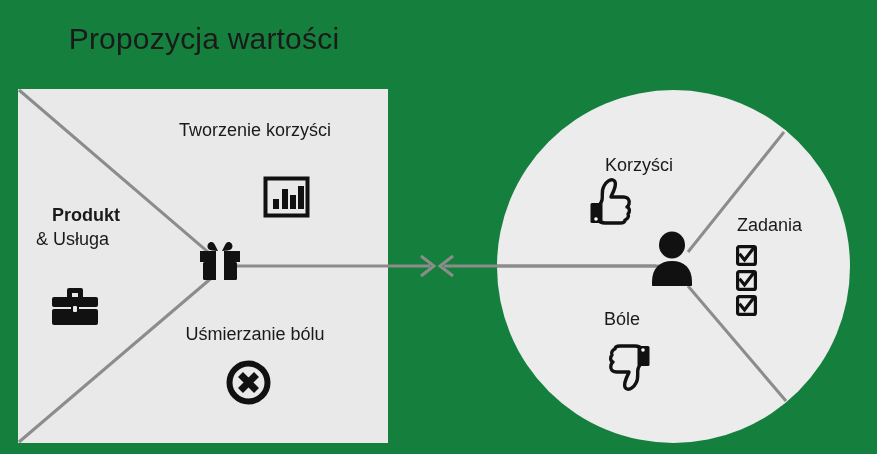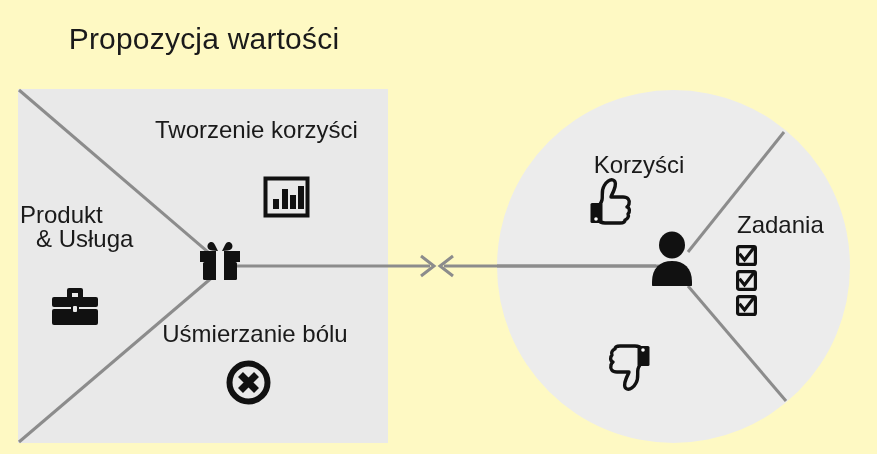--- a/index.html
+++ b/index.html
@@ -8,21 +8,21 @@
     background: #ffffff;
   }
   body {
     font-family: "Liberation Sans", sans-serif;
     color: #1a1a1a;
   }
   #canvas {
     position: relative;
     width: 877px;
     height: 454px;
-    background: #fef9c3;
+    background: #15803d;
     overflow: hidden;
   }
   .headline {
     position: absolute;
     font-size: 30px;
     font-weight: 400;
     letter-spacing: 0.2px;
     color: #1a1a1a;
     white-space: nowrap;
     text-align: center;
@@ -43,21 +43,21 @@
     left: 497px;
     top: 90px;
     width: 353px;
     height: 353px;
     background: #ececec;
     border-radius: 50%;
   }
 
   .label {
     position: absolute;
-    font-size: 24px;
+    font-size: 18px;
     font-weight: 400;
     color: #1a1a1a;
     white-space: nowrap;
     line-height: 24px;
   }
   .label.centered { text-align: center; }
 
   .icon {
     position: absolute;
     display: block;
@@ -120,21 +120,21 @@
   <span class="icon" style="left:264px; top:177px;">
     <svg width="45" height="40" viewBox="0 0 45 40">
       <rect x="1.5" y="1.5" width="42" height="37" fill="none" stroke="#111111" stroke-width="4"></rect>
       <rect x="9" y="22" width="6" height="10" fill="#111111"></rect>
       <rect x="18" y="12" width="6" height="20" fill="#111111"></rect>
       <rect x="26" y="18" width="6" height="14" fill="#111111"></rect>
       <rect x="34" y="9" width="6" height="23" fill="#111111"></rect>
     </svg>
   </span>
 
-  <div class="label" style="left:20px; top:203px;">Produkt</div>
+  <div class="label" style="left:52px; top:203px;font-weight:bold;">Produkt</div>
   <div class="label" style="left:36px; top:227px;">&amp; Usługa</div>
 
   <span class="icon" style="left:51px; top:286px;">
     <svg width="48" height="40" viewBox="0 0 48 40">
       <path d="M18 2 h12 a2 2 0 0 1 2 2 v7 h-5 v-4 h-6 v4 h-5 v-7 a2 2 0 0 1 2 -2 z" fill="#111111"></path>
       <rect x="1" y="11" width="46" height="10" rx="2" fill="#111111"></rect>
       <rect x="1" y="23" width="46" height="16" rx="2" fill="#111111"></rect>
       <rect x="20" y="18" width="8" height="10" rx="1.5" fill="#111111"></rect>
       <rect x="22" y="20" width="4" height="6" rx="1" fill="#e9e9e9"></rect>
     </svg>
@@ -165,20 +165,21 @@
     <svg width="44" height="48" viewBox="0 0 44 48">
       <path d="M16 46 C9 46 7 41 8 35 C9 29 12 27 13 23 C14 19 12 14 15 9
                C17 5 21 2 24 3 C27 4 27 8 25 13 C23.5 17 22 19 22 20
                L34 20 C39 20 41 23 40 27 C39.5 29 38 30 38 30
                C41 31 41 35 39 37 C40 39 39 42 36 43 C36 45 34 46 31 46 Z" fill="none" stroke="#111111" stroke-width="3.4" stroke-linejoin="round"></path>
       <rect x="1.5" y="26" width="12" height="20" rx="1.5" fill="#111111"></rect>
       <circle cx="7" cy="42" r="1.8" fill="#ffffff"></circle>
     </svg>
   </span>
 
+  <div class="label centered" style="left:568px; top:307px; width:108px;">Bóle</div>
 
   <span class="icon" style="left:607px; top:344px;">
     <svg width="44" height="48" viewBox="0 0 44 48">
       <path d="M28 2 C35 2 37 7 36 13 C35 19 32 21 31 25 C30 29 32 34 29 39
                C27 43 23 46 20 45 C17 44 17 40 19 35 C20.5 31 22 29 22 28
                L10 28 C5 28 3 25 4 21 C4.5 19 6 18 6 18
                C3 17 3 13 5 11 C4 9 5 6 8 5 C8 3 10 2 13 2 Z" fill="none" stroke="#111111" stroke-width="3.4" stroke-linejoin="round"></path>
       <rect x="30.5" y="2" width="12" height="20" rx="1.5" fill="#111111"></rect>
       <circle cx="36" cy="6" r="1.8" fill="#ffffff"></circle>
     </svg>

